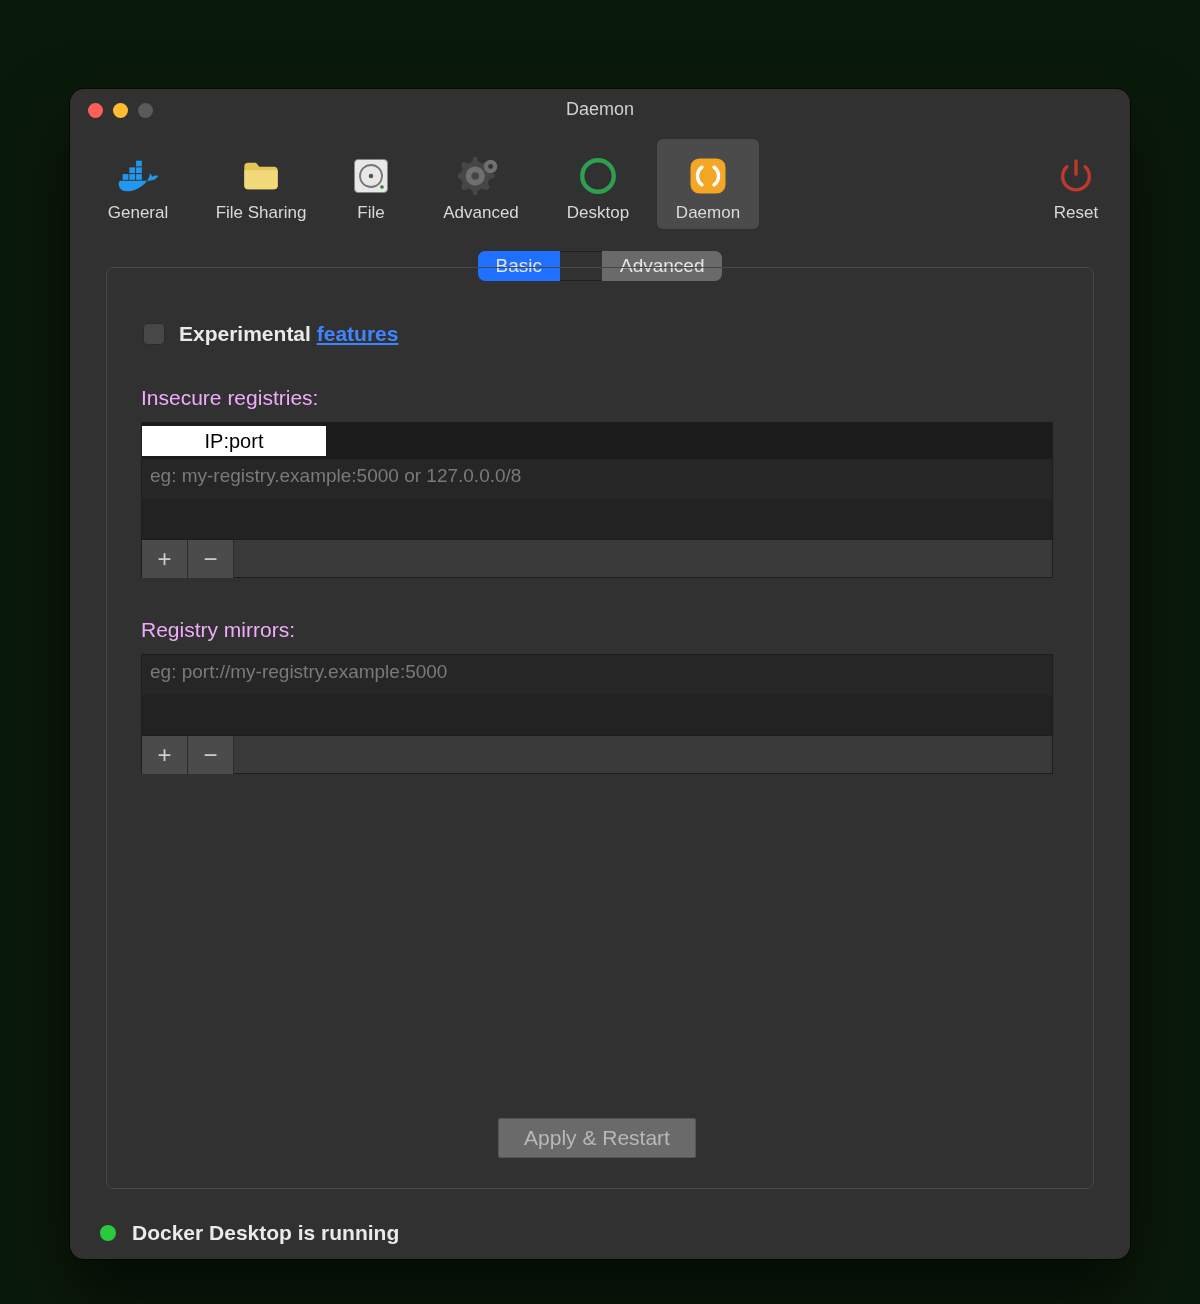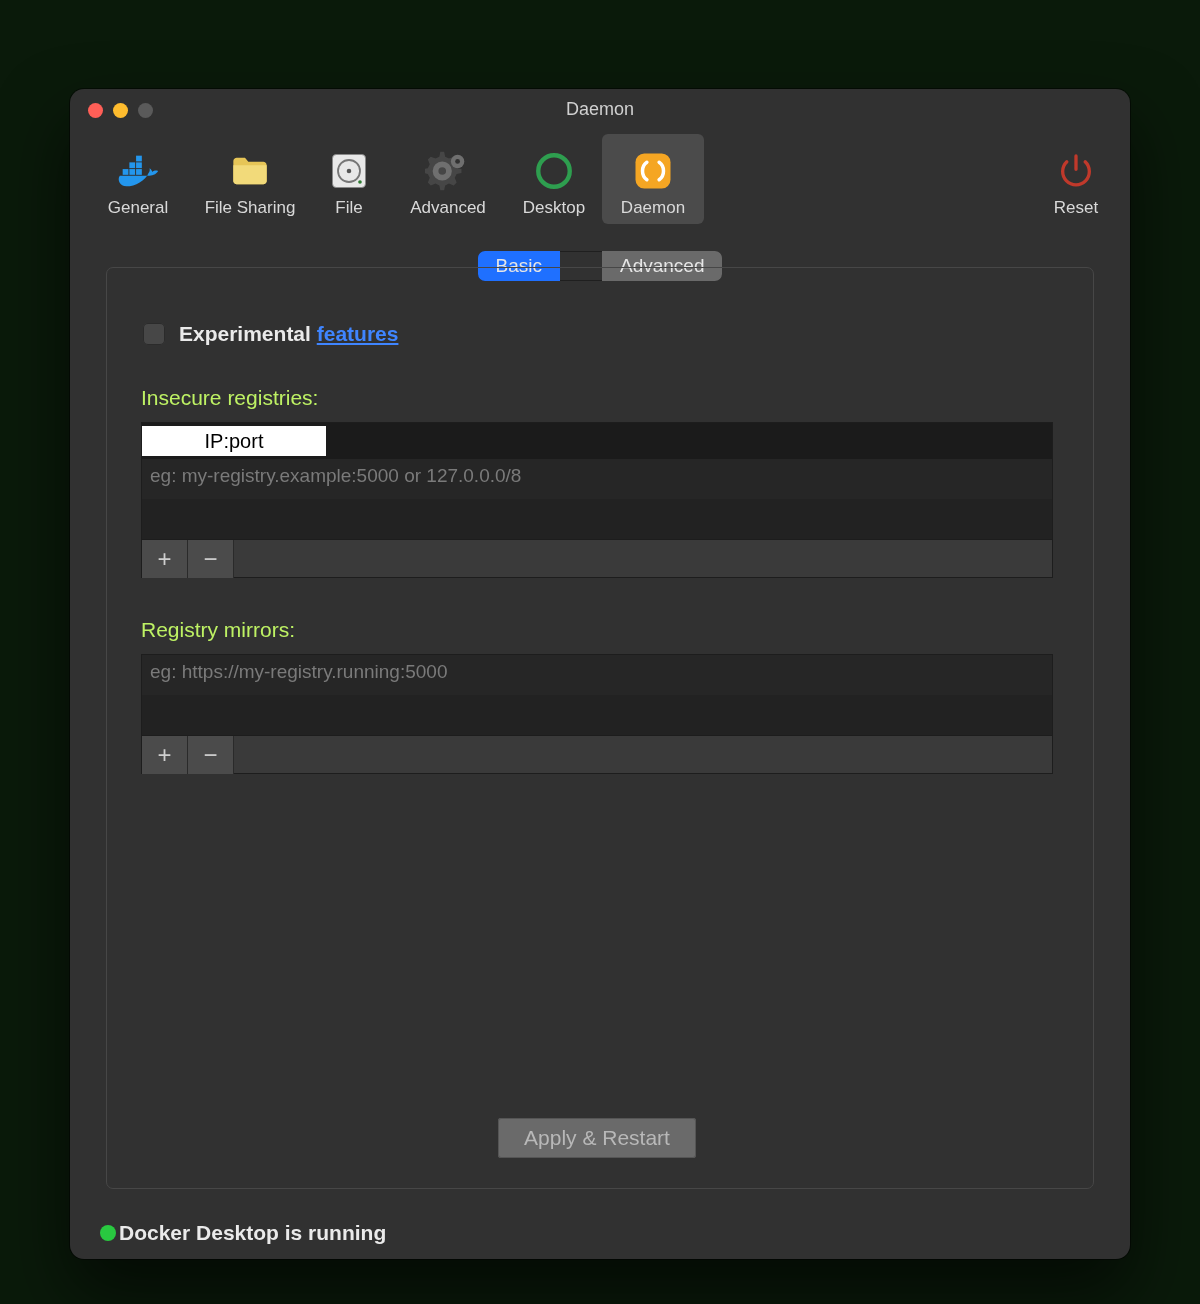--- a/index.html
+++ b/index.html
@@ -8,51 +8,51 @@
   .window {
     width: 1060px; height: 1170px; background: #313131; border-radius: 14px;
     box-shadow: 0 35px 70px rgba(0,0,0,0.6), 0 0 0 1px rgba(0,0,0,0.5);
     position: relative; display:flex; flex-direction:column; overflow:hidden;margin-top:44px;
   }
   .titlebar { height: 40px; display:flex; align-items:center; position:relative; }
   .traffic { position:absolute; left:18px; top:14px; display:flex; gap:10px; }
   .tl { width:15px; height:15px; border-radius:50%; }
   .tl.red { background:#ff5f57; } .tl.yellow { background:#febc2e; } .tl.green { background:#5a5a5a; }
   .title { flex:1; text-align:center; color:#d0d0d0; font-size:18px; font-weight:500; line-height:40px; }
-  .toolbar { height: 100px; display:flex; align-items:center; padding:0 14px; gap:0; }
+  .toolbar { height: 100px; display:flex; align-items:flex-end; padding:0 14px; gap:11px; }
   .tool { display:flex; flex-direction:column; align-items:center; justify-content:flex-end; width:108px; height:90px; border-radius:6px; cursor:pointer; padding-bottom:6px; }
   .tool.active { background:#4b4b4b; }
   .tool .ico { width:46px; height:46px; display:flex; align-items:center; justify-content:center; margin-bottom:4px; }
   .tool .lbl { color:#d9d9d9; font-size:17px; }
   .tool.more { width:116px; }
   .spacer { flex:1; }
   .content { flex:1; padding: 22px 36px 18px 36px; display:flex; flex-direction:column; }
   .seg-row { display:flex; justify-content:center; margin-bottom: 2px; }
   .seg { display:flex; border-radius:7px; overflow:hidden; box-shadow: inset 0 0 0 1px #1f1f1f; gap: 42px; }
   .seg button { border:none; font-size:19px; padding:4px 18px; color:#e6e6e6; cursor:pointer; }
   .seg .basic { background:#1f70ff; }
   .seg .adv { background:#6a6a6a; }
   .panel { border:1px solid #474747; border-radius:7px; padding:28px 40px 0 34px; margin-top:-16px; flex:1; display:flex; flex-direction:column; }
   .chkrow { display:flex; align-items:center; gap:14px; margin:26px 0 40px 2px; }
   .chk { width:22px; height:22px; border-radius:5px; background:#474747; box-shadow: inset 0 0 0 1px #2b2b2b; }
   .chktxt { color:#eaeaea; font-size:21px; font-weight:600; }
   .chktxt .lnk { color:#3f85ff; text-decoration:underline; cursor:pointer; }
-  .seclbl { color:#bef264; font-size:21px; margin-bottom:12px; }
+  .seclbl { color:#f0abfc; font-size:21px; margin-bottom:12px; }
   .listbox { background:#262626; border:1px solid #1d1d1d; }
   .listbox .row-in { height:36px; background:#1b1b1b; display:flex; align-items:center; }
   .listbox .row-in input { height:30px; border:none; width:184px; background:#fff; color:#000; font-size:20px; text-align:center; margin-left:0; }
   .listbox .row-hint { height:40px; background:#262626; color:#7a7a7a; font-size:19px; padding:6px 8px; }
   .listbox .row-hint2 { height:40px; background:#262626; color:#7a7a7a; font-size:19px; padding:6px 8px; }
   .listbox .row-empty { height:40px; background:#222222; }
   .pmrow { display:flex; height:38px; background:#3a3a3a; border-top:1px solid #1d1d1d; }
   .pmrow button { width:46px; height:38px; background:#4b4b4b; border:none; border-right:1px solid #2a2a2a; color:#cfcfcf; font-size:24px; cursor:pointer; }
   .gap { height:40px; }
   .applyrow { display:flex; justify-content:center; padding: 26px 0 30px 0; }
   .applybtn { background:#6a6a6a; color:#b8b8b8; border:none; border-radius:3px; padding:8px 26px; font-size:21px; cursor:default; box-shadow: inset 0 0 0 1px #555; }
-  .status { height:52px; display:flex; align-items:center; gap:3px; padding-left:30px; }
+  .status { height:52px; display:flex; align-items:center; gap:16px; padding-left:30px; }
   .dot { width:16px; height:16px; border-radius:50%; background:#29c940; }
   .status .txt { color:#eaeaea; font-size:21px; font-weight:600; }
 </style>
 </head>
 <body>
 
 <div class="stage">
   <div class="window">
 
     <div class="titlebar">
@@ -166,21 +166,21 @@
           <div class="pmrow">
             <button>+</button>
             <button>−</button>
           </div>
         </div>
 
         <div class="gap"></div>
 
         <div class="seclbl">Registry mirrors:</div>
         <div class="listbox">
-          <div class="row-hint2">eg: https://my-registry.running:5000</div>
+          <div class="row-hint2">eg: port://my-registry.example:5000</div>
           <div class="row-empty"></div>
           <div class="pmrow">
             <button>+</button>
             <button>−</button>
           </div>
         </div>
 
         <div style="flex:1"></div>
 
         <div class="applyrow">

